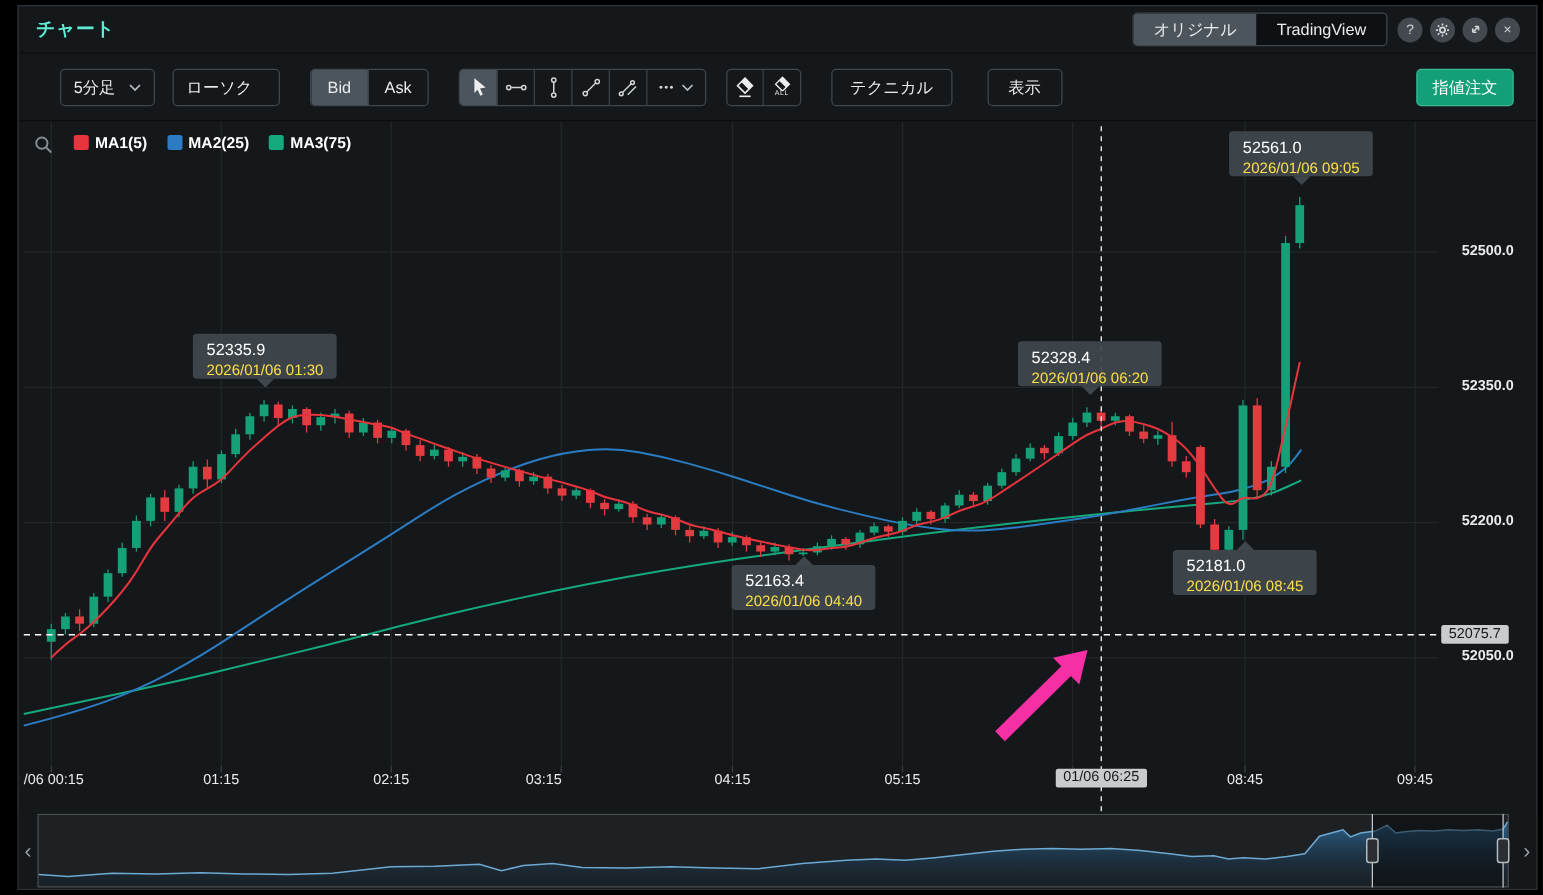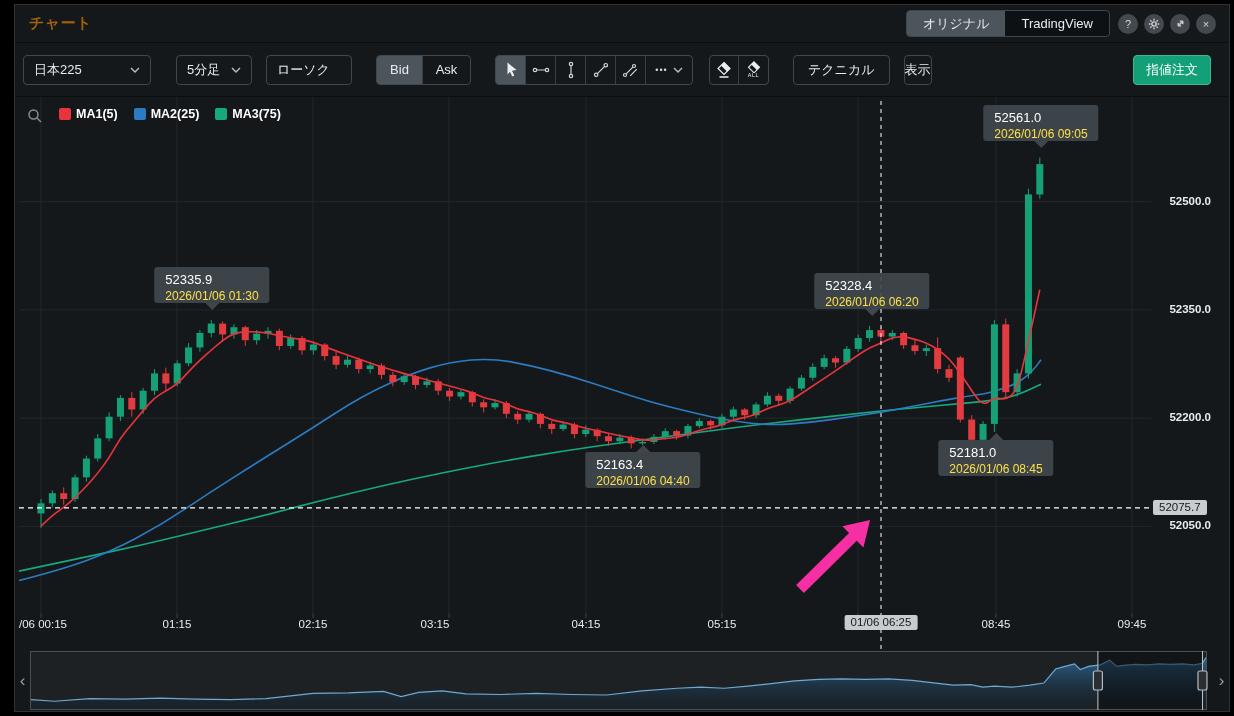--- a/index.html
+++ b/index.html
@@ -3,21 +3,21 @@
 <meta charset="utf-8">
 <style>
   * { margin:0; padding:0; box-sizing:border-box; }
   html,body { width:1234px; height:716px; background:#000; overflow:hidden;
     font-family:"Liberation Sans","DejaVu Sans",sans-serif; }
   .window { position:absolute; left:14px; top:4px; width:1216px; height:708px;
     background:#15181a; border:1px solid #2e3338; display:flex; flex-direction:column; }
   
   .header { height:38px; flex:0 0 38px; display:flex; align-items:center;
     padding:0 13px 0 14px; border-bottom:1px solid #0b0d0e; }
-  .title { font-size:15px; font-weight:bold; color:#a16207; letter-spacing:.5px; }
+  .title { font-size:15px; font-weight:bold; color:#5eead4; letter-spacing:.5px; }
   .header-right { margin-left:auto; display:flex; align-items:center; gap:8px; }
   .view-toggle { display:flex; border:1px solid #40464d; border-radius:4px; overflow:hidden; background:#0e1113; }
   .view-toggle .seg { height:25px; padding:0 16px; display:flex; align-items:center;
     font-size:13px; color:#e9ebed; cursor:pointer; }
   .view-toggle .seg.sel { background:#4d555c; }
   .circle-btn { width:20px; height:20px; border-radius:50%; background:#43494e; color:#d2d6d9;
     font-size:11px; display:flex; align-items:center; justify-content:center; cursor:pointer; }
   
   .toolbar { height:54px; flex:0 0 54px; display:flex; align-items:center; padding:0 18px 0 8px;
     border-bottom:1px solid #0b0d0e; position:relative; }
@@ -86,26 +86,20 @@
                 <path d="M3.2 7.8 H6.2 M3.2 7.8 V4.8"></path>
               </g>
             </svg>
         </div>
         <div class="circle-btn">×</div>
       </div>
     </div>
   </div>
 
   <div class="toolbar">
-    <div class="select" style="width:128px;">
-      <span>日本225</span>
-      <svg width="10" height="6" viewBox="0 0 10 6">
-          <path d="M1 1 L5 5 L9 1" fill="none" stroke="#b9bec3" stroke-width="1.4"></path>
-        </svg>
-    </div>
     <div class="select" style="width:76px;margin-left:25px;">
       <span>5分足</span>
       <svg width="10" height="6" viewBox="0 0 10 6">
           <path d="M1 1 L5 5 L9 1" fill="none" stroke="#b9bec3" stroke-width="1.4"></path>
         </svg>
     </div>
     <div class="select" style="width:86px;margin-left:14px;gap:15px;">
       <span>ローソク</span>
       <svg width="10" height="6" viewBox="0 0 10 6">
           <path d="M1 1 L5 5 L9 1" fill="none" stroke="#b9bec3" stroke-width="1.4"></path>
@@ -180,21 +174,21 @@
         <svg width="14" height="12" viewBox="0 0 14 12">
             <g>
               <path d="M7 0.8 L12.5 6.3 L7 11.8 L1.5 6.3 Z" fill="none" stroke="#eceef0" stroke-width="1.1"></path>
               <path d="M7 0.8 L12.5 6.3 L9.8 9 L4.3 3.5 Z" fill="#eceef0"></path>
             </g>
           </svg>
         <span style="font-size:5.5px;color:#eceef0;letter-spacing:.5px;margin-top:-1px;">ALL</span>
       </div>
     </div>
     <div class="btn" style="margin-left:24px;padding:0 14px;">テクニカル</div>
-    <div class="btn" style="margin-left:14px;padding:0 0;">表示</div>
+    <div class="btn" style="margin-left:28px;padding:0 16px;">表示</div>
     <div class="spacer"></div>
     <div class="order-btn">指値注文</div>
 
   </div>
 
   <div class="chart-wrap">
     <svg id="main-svg" width="1214" height="554">
         <line x1="26" x2="26" y1="0" y2="516" stroke="#23272a" stroke-width="1"></line>
         <line x1="162" x2="162" y1="0" y2="516" stroke="#23272a" stroke-width="1"></line>
         <line x1="298" x2="298" y1="0" y2="516" stroke="#23272a" stroke-width="1"></line>

